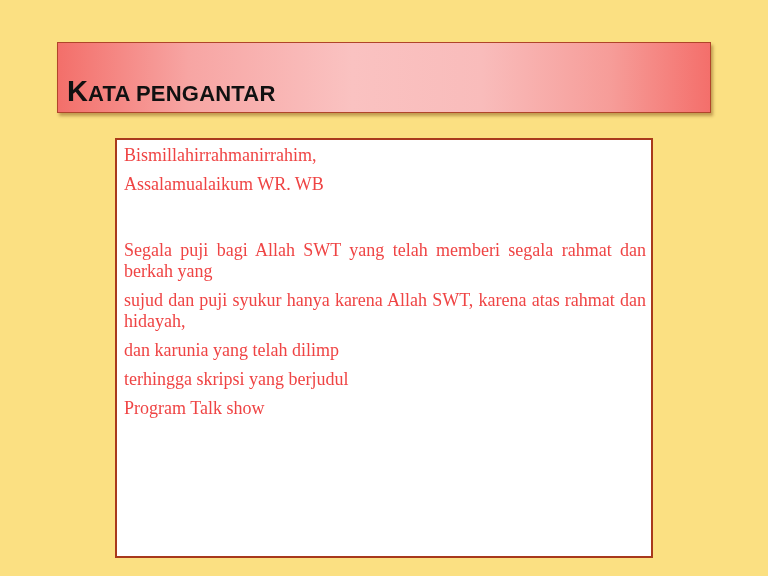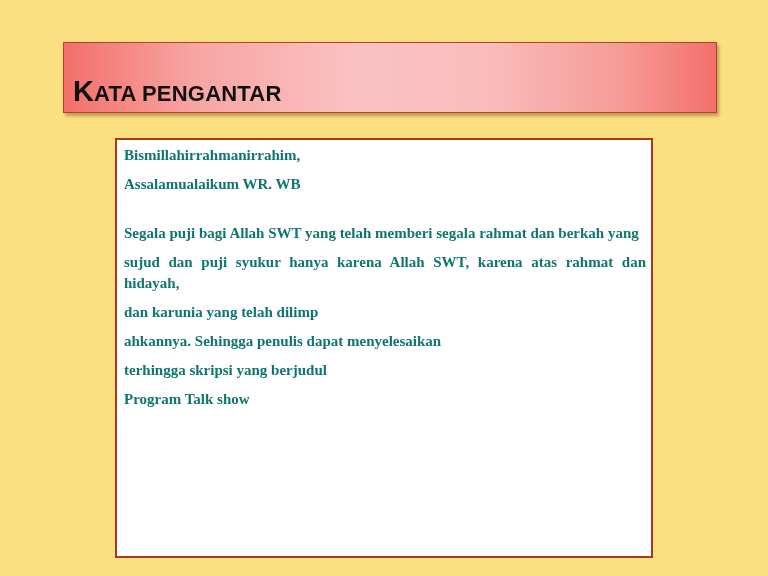--- a/index.html
+++ b/index.html
@@ -9,21 +9,21 @@
   body {
     width: 768px;
     height: 576px;
     background: #fbe082;
     position: relative;
     overflow: hidden;
     font-family: "Liberation Serif", serif;
   }
   .title-bar {
     position: absolute;
-    left: 63px;
+    left: 57px;
     top: 42px;
     width: 652px;
     height: 69px;
     border: 1px solid #b0452a;
     background: linear-gradient(to right, #f36f6a 0%, #f7a5a3 20%, #fac2c1 45%, #f9bcbb 65%, #f69c98 85%, #f46f6b 100%);
     box-shadow: 2px 3px 3px rgba(120, 70, 20, 0.45);
   }
   .title-text {
     position: absolute;
     left: 9px;
@@ -53,27 +53,27 @@
   }
   .content-inner {
     position: absolute;
     left: 7px;
     top: 5px;
     width: 522px;
   }
   .para {
     margin: 0;
     font-family: "Liberation Serif", serif;
-    font-weight: bold;
-    font-size: 15px;
+    font-weight: normal;
+    font-size: 18px;
     line-height: 21px;
-    color: #0f766e;
+    color: #ef4444;
   }
   .p1 { margin-bottom: 8px; }
-  .p2 { margin-bottom: 28px; }
+  .p2 { margin-bottom: 45px; }
   .pj {
     text-align: justify;
     margin-bottom: 8px;
   }
   .pl {
     margin-bottom: 8px;
   }
 </style>
 </head>
 <body>
@@ -82,17 +82,16 @@
   <h1 class="title-text"><span class="cap">K</span><span class="rest">ATA PENGANTAR</span></h1>
 </div>
 
 <div class="content-box">
   <div class="content-inner">
     <p class="para p1">Bismillahirrahmanirrahim,</p>
     <p class="para p2">Assalamualaikum WR. WB</p>
     <p class="para pj">Segala puji bagi Allah SWT yang telah memberi segala rahmat dan berkah yang</p>
     <p class="para pj">sujud dan puji syukur hanya karena Allah SWT, karena atas rahmat dan hidayah,</p>
     <p class="para pl">dan karunia yang telah dilimp</p>
-    <p class="para pl">ahkannya. Sehingga penulis dapat menyelesaikan</p>
     <p class="para pl">terhingga skripsi yang berjudul</p>
     <p class="para pl">Program Talk show</p>
   </div>
 </div>
 
 </body></html>

